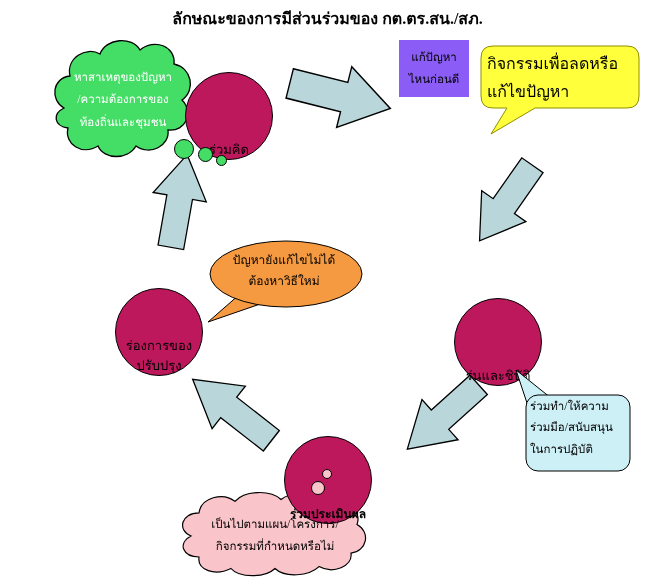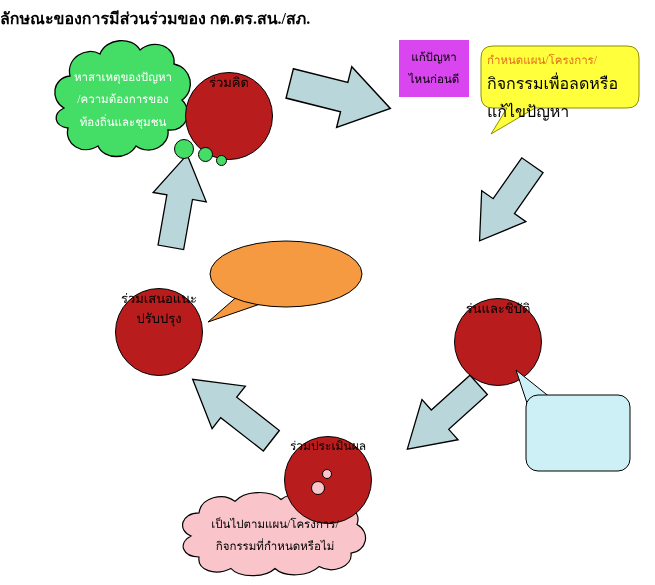--- a/index.html
+++ b/index.html
@@ -1,34 +1,34 @@
 <!DOCTYPE html>
 <html><head>
 <meta charset="utf-8">
 <style>
   html,body{margin:0;padding:0;background:#fff;}
   .stage{position:relative;width:655px;height:585px;background:#fff;overflow:hidden;
          font-family:"Liberation Serif","DejaVu Serif",serif;color:#000;}
-  .title{position:absolute;top:6px;left:0;width:100%;text-align:left;
+  .title{position:absolute;top:6px;left:0;width:100%;text-align:center;
          font-weight:bold;font-size:16px;z-index:12;}
   .pre{white-space:pre-line;}
   .arrow{position:absolute;z-index:1;}
   .arrow svg{display:block;width:100%;height:100%;}
   .arrow polygon{fill:#b9d7da;stroke:#000;stroke-width:1.3;}
   .cloud{position:absolute;z-index:2;}
   .cloud svg{display:block;}
   .green-cloud path{fill:#44dd66;stroke:#000;stroke-width:1.3;}
   .pink-cloud path{fill:#f9c4ca;stroke:#000;stroke-width:1.2;}
-  .node{position:absolute;width:86px;height:86px;border-radius:50%;background:#b91c1c;
-        border:1.2px solid #000;display:flex;align-items:flex-start;justify-content:center;
+  .node{position:absolute;width:86px;height:86px;border-radius:50%;background:#be185d;
+        border:1.2px solid #000;display:flex;align-items:flex-end;justify-content:center;
         text-align:center;font-size:13px;line-height:1.5;z-index:4;}
   .dot{position:absolute;border-radius:50%;border:1px solid #000;z-index:5;}
   .dot.green{background:#44dd66;}
   .dot.pink{background:#f9c4ca;}
-  .pinkbox{position:absolute;left:399px;top:40px;width:70px;height:57px;background:#d946ef;
+  .pinkbox{position:absolute;left:399px;top:40px;width:70px;height:57px;background:#8b5cf6;
            display:flex;align-items:center;justify-content:center;text-align:center;
            font-size:11.5px;line-height:1.9;z-index:6;}
   .bubble{position:absolute;z-index:6;}
   .bubble svg{display:block;width:100%;height:100%;}
   .yellow-shape path{fill:#ffff3b;stroke:#8f8f00;stroke-width:1;}
   .orange-shape polygon,.orange-shape ellipse{fill:#f59a40;stroke:#000;stroke-width:1;}
   .cyan-shape polygon,.cyan-shape rect{fill:#cdeff6;stroke:#000;stroke-width:1;}
   .txt{position:absolute;z-index:10;font-size:11.5px;line-height:1.9;}
   .txt.center{text-align:center;}
   .txt.white{color:#fff;}
@@ -79,62 +79,66 @@
       <path d="M 18 50 C 4 44 8 26 26 26 C 28 10 50 4 62 14 C 72 2 98 2 108 12 C 120 2 144 6 148 18 C 168 10 190 22 184 38 C 198 46 194 66 178 68 C 180 82 160 90 146 82 C 136 92 112 94 102 84 C 92 94 66 94 58 84 C 42 92 24 86 26 72 C 10 72 4 58 18 50 Z"></path>
     </svg>
   </div>
 
   <div class="node" style="left:185px;top:72px;">
     <span class="pre">ร่วมคิด</span>
   </div>
   <div class="node" style="left:454px;top:298px;">
     <span class="pre">ร่นและชิบัติ</span>
   </div>
-  <div class="node" style="left:284px;top:436px;font-size:12px;">
+  <div class="node" style="left:284px;top:436px;font-size:12px;font-weight:bold;">
     <span class="pre">ร่วมประเมินผล</span>
   </div>
   <div class="node" style="left:115px;top:288px;">
-    <span class="pre">ร่วมเสนอแนะ
+    <span class="pre">ร่องการของ
 ปรับปรุง</span>
   </div>
 
   <div class="dot green" style="left:174px;top:139px;width:18px;height:18px;"></div>
   <div class="dot green" style="left:198px;top:147px;width:13px;height:13px;"></div>
   <div class="dot green" style="left:216px;top:155px;width:9px;height:9px;"></div>
 
   <div class="dot pink" style="left:311px;top:481px;width:12px;height:12px;"></div>
   <div class="dot pink" style="left:322px;top:469px;width:8px;height:8px;"></div>
 
   <div class="pinkbox pre">แก้ปัญหา
 ไหนก่อนดี</div>
 
   <div class="bubble yellow-shape" style="left:477px;top:42px;width:166px;height:96px;">
     <svg viewBox="0 0 166 96" preserveAspectRatio="none">
       <path d="M 16 4 H 150 Q 162 4 162 16 V 54 Q 162 66 150 66 H 58 L 14 92 L 30 66 H 16 Q 4 66 4 54 V 16 Q 4 4 16 4 Z"></path>
     </svg>
   </div>
   <div class="txt" style="left:487px;top:50px;width:150px;">
-    <div class="y1 pre">กำหนดแผน/โครงการ/</div>
     <div class="y2 pre">กิจกรรมเพื่อลดหรือ
 แก้ไขปัญหา</div>
   </div>
 
   <div class="bubble orange-shape" style="left:198px;top:238px;width:166px;height:88px;">
     <svg viewBox="0 0 166 88" preserveAspectRatio="none">
       <polygon points="10,84 42,56 68,64"></polygon>
       <ellipse cx="88" cy="36" rx="76" ry="33"></ellipse>
     </svg>
   </div>
+  <div class="txt center pre" style="left:214px;top:250px;width:140px;font-size:12px;line-height:1.75;">ปัญหายังแก้ไขไม่ได้
+ต้องหาวิธีใหม่</div>
 
   <div class="bubble cyan-shape" style="left:512px;top:368px;width:122px;height:106px;">
     <svg viewBox="0 0 122 106" preserveAspectRatio="none">
       <polygon points="4,2 44,34 18,44"></polygon>
       <rect x="14" y="27" width="104" height="76" rx="12"></rect>
     </svg>
   </div>
+  <div class="txt pre" style="left:530px;top:396px;width:96px;line-height:1.85;">ร่วมทำ/ให้ความ
+ร่วมมือ/สนับสนุน
+ในการปฏิบัติ</div>
 
   <div class="txt center pre" style="left:190px;top:514px;width:170px;">เป็นไปตามแผน/โครงการ/
 กิจกรรมที่กำหนดหรือไม่</div>
   <div class="txt center white pre" style="left:54px;top:66px;width:138px;line-height:1.95;">หาสาเหตุของปัญหา
 /ความต้องการของ
 ท้องถิ่นและชุมชน</div>
 
 </div>
 
 </body></html>

